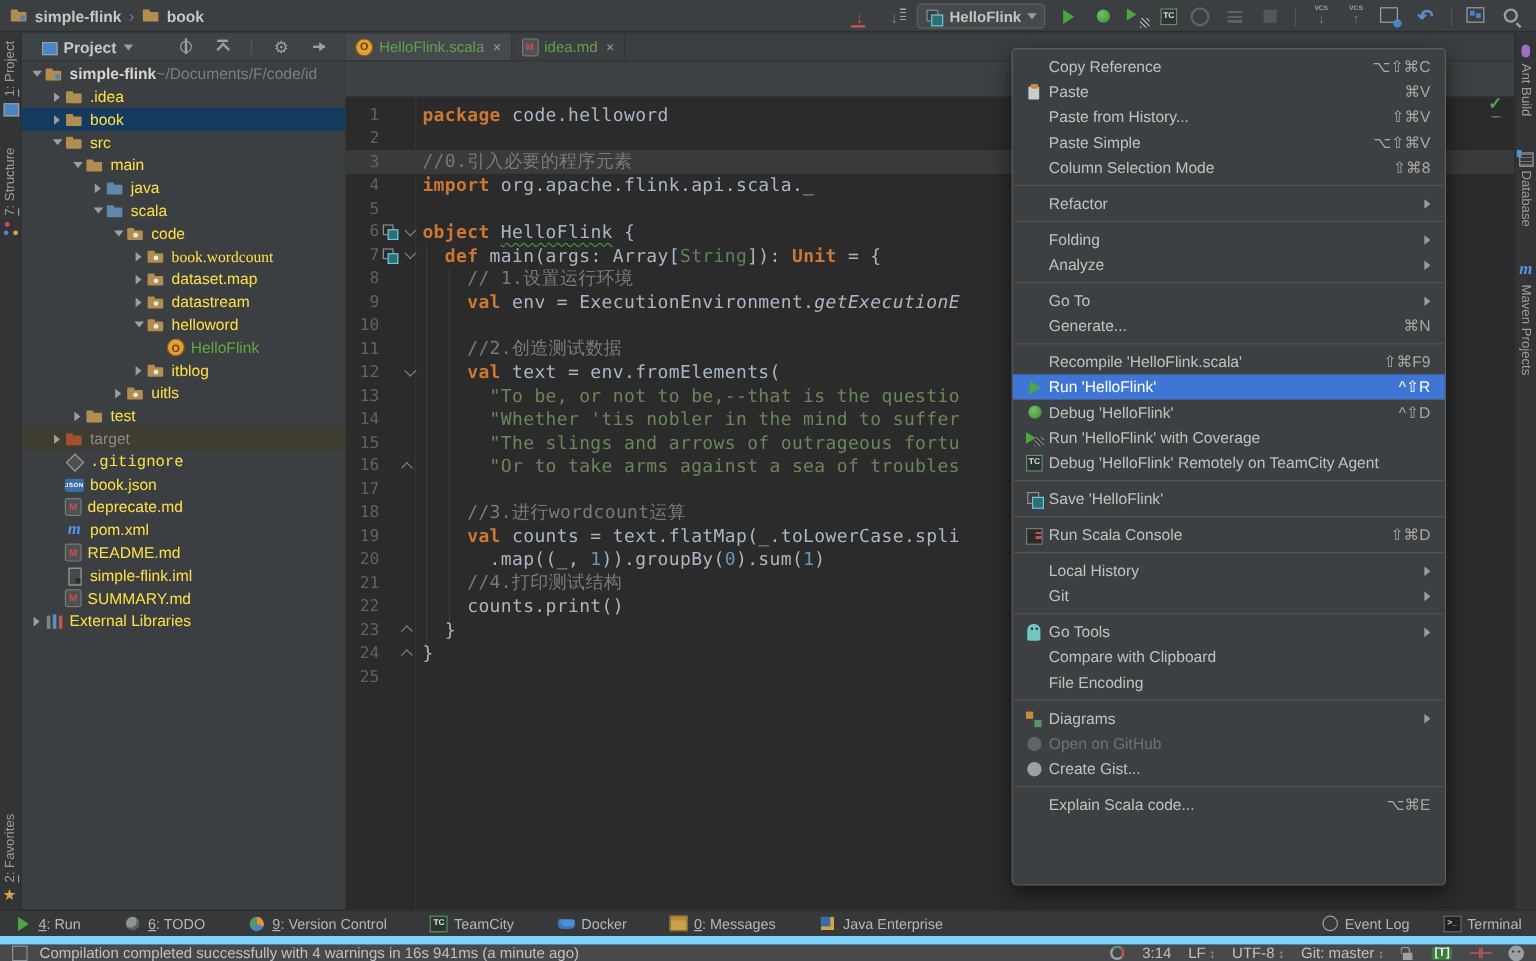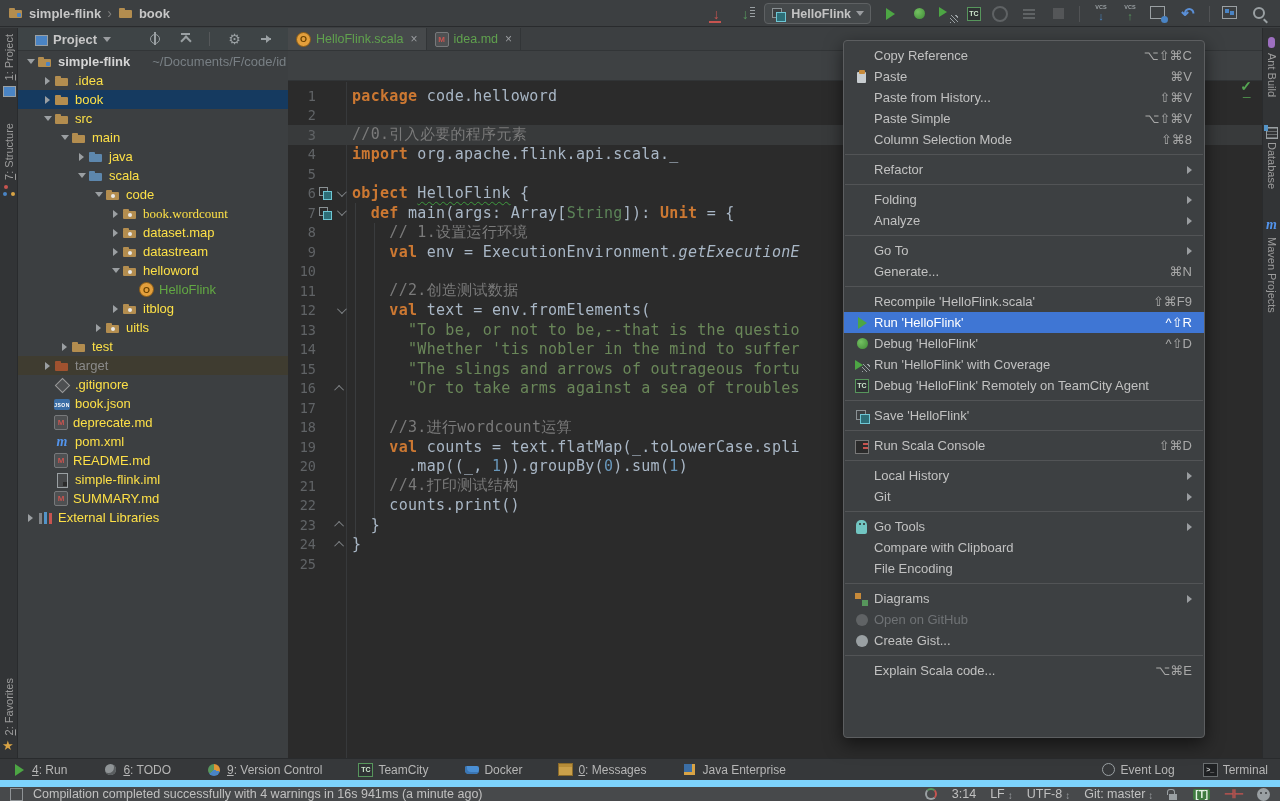--- a/index.html
+++ b/index.html
@@ -105,21 +105,21 @@
 .collapse-icon::after{content:"";position:absolute;left:4px;top:6px;width:6px;height:6px;border-left:2px solid #9aa0a3;border-top:2px solid #9aa0a3;transform:rotate(45deg)}
 .gear-icon{font-size:14px}
 .hide-icon::before{content:"";position:absolute;left:2px;top:7px;width:10px;height:2px;background:#9aa0a3}
 .hide-icon::after{content:"";position:absolute;right:1px;top:4px;width:0;height:0;border-top:4px solid transparent;border-bottom:4px solid transparent;border-left:5px solid #9aa0a3}
 #tree{padding-top:1px}
 .trow{height:19px;display:flex;align-items:center;white-space:nowrap;overflow:hidden;cursor:default}
 .trow .arr{width:13px;flex:none;display:flex;align-items:center;justify-content:center}
 .arr.closed::before{content:"";width:0;height:0;border-left:5px solid #9b9fa2;border-top:4px solid transparent;border-bottom:4px solid transparent}
 .arr.open::before{content:"";width:0;height:0;border-top:5px solid #9b9fa2;border-left:4px solid transparent;border-right:4px solid transparent}
 .trow .tlabel{margin-left:5px;color:#fde047}
-.trow .thint{margin-left:22px;color:#787f84}
+.trow .thint{margin-left:0;color:#787f84}
 .trow.selblue{background:#153a60}
 .trow.selbrown{background:#3f3c30}
 .trow.dim .tlabel{color:#8a8a8a}
 .trow.green .tlabel{color:#62a843}
 .trow.bold .tlabel{font-weight:bold;color:#d5d5d5}
 
 #editor{position:absolute;left:288px;top:28px;right:18px;bottom:43px;background:#2b2b2b}
 #tabbar{height:23px;background:#3c3f41;border-bottom:1px solid #323537;display:flex}
 .tab{display:flex;align-items:center;gap:5px;padding:0 8px;border-right:1px solid #323537;font-size:12.5px}
 .tab.active{background:#46494b}
@@ -432,21 +432,21 @@
           <span class="tlabel">test</span>
         </div>
         <div class="trow selbrown dim" style="padding-left: 23px;">
           <span class="arr closed"></span>
           <span class="fi folder-excluded-icon">
             <i class="ftab"></i>
             <i class="fbody"></i>
           </span>
           <span class="tlabel">target</span>
         </div>
-        <div class="trow" style="padding-left: 23px;">
+        <div class="trow" style="padding-left: 23px; font-family: Liberation Mono, monospace;">
           <span class="arr "></span>
           <span class="fi git-icon"></span>
           <span class="tlabel">.gitignore</span>
         </div>
         <div class="trow" style="padding-left: 23px;">
           <span class="arr "></span>
           <span class="fi json-icon">JSON</span>
           <span class="tlabel">book.json</span>
         </div>
         <div class="trow" style="padding-left: 23px;">

